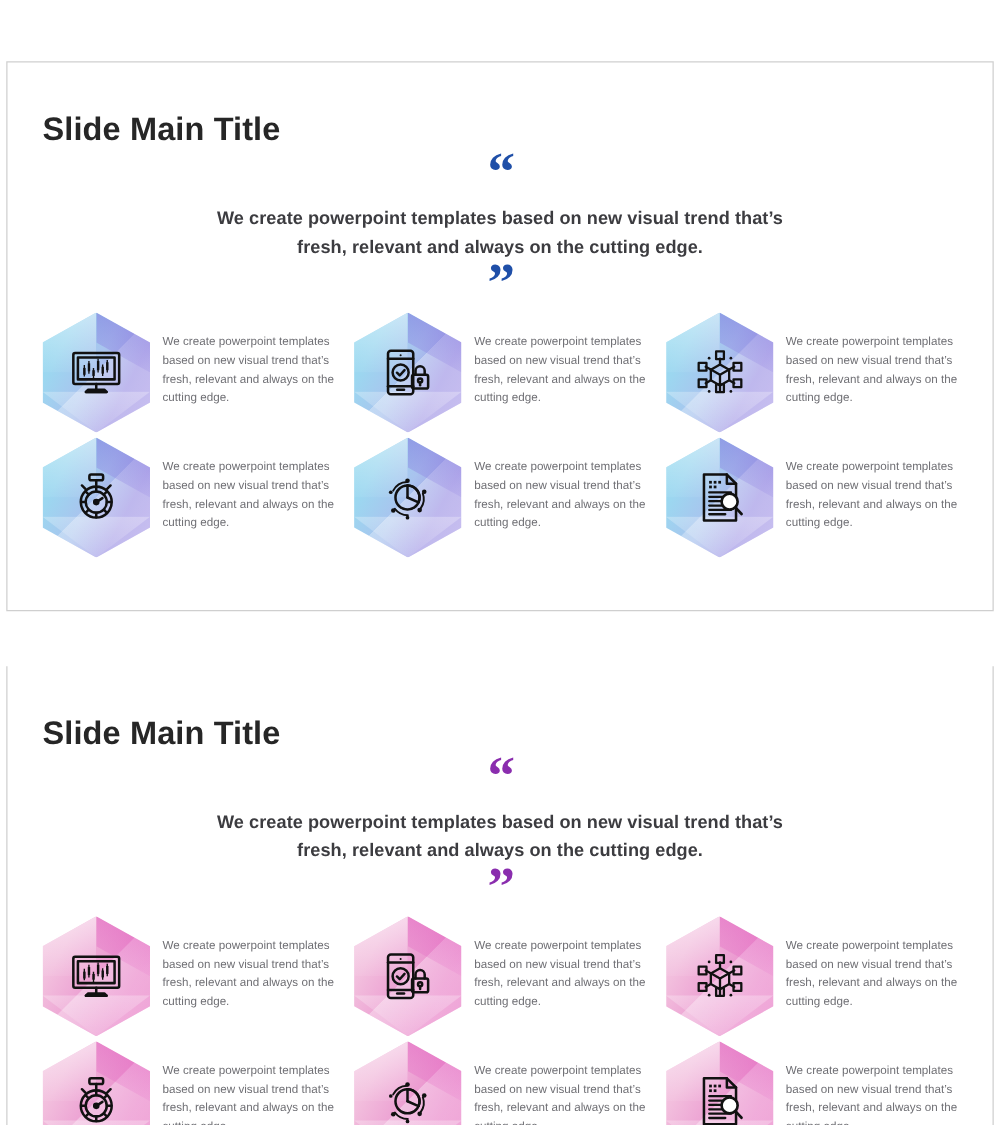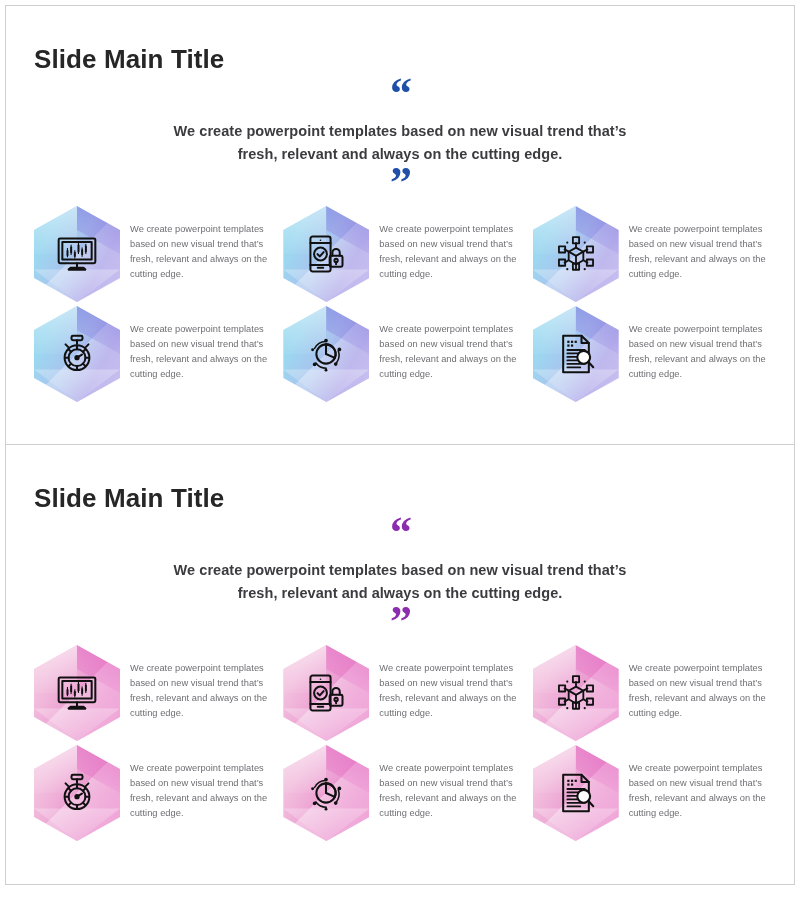--- a/index.html
+++ b/index.html
@@ -21,20 +21,21 @@
     padding: 5px 5px 9px 5px;
   }
 
   .slide {
     position: relative;
     width: 790px;
     height: 440px;
     background: #ffffff;
     border: 1px solid #cfcfcf;
     overflow: hidden;
+    margin-top: 44px;
   }
   .slide + .slide {
     border-top: none;
   }
 
   
   .slide-title {
     position: absolute;
     left: 28px;
     top: 22px;

